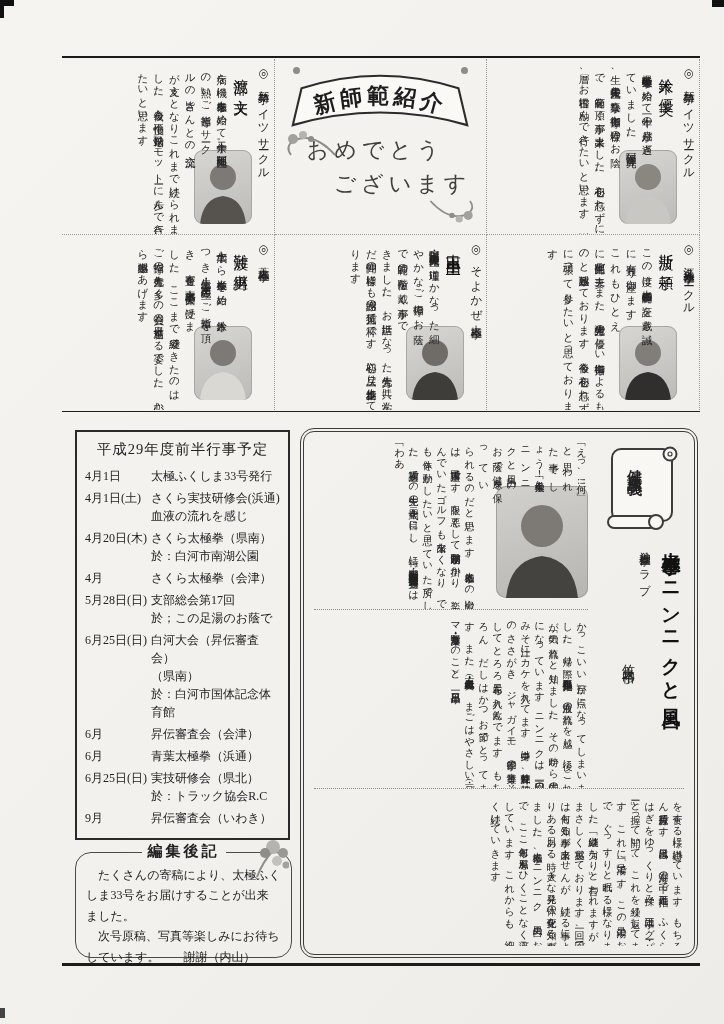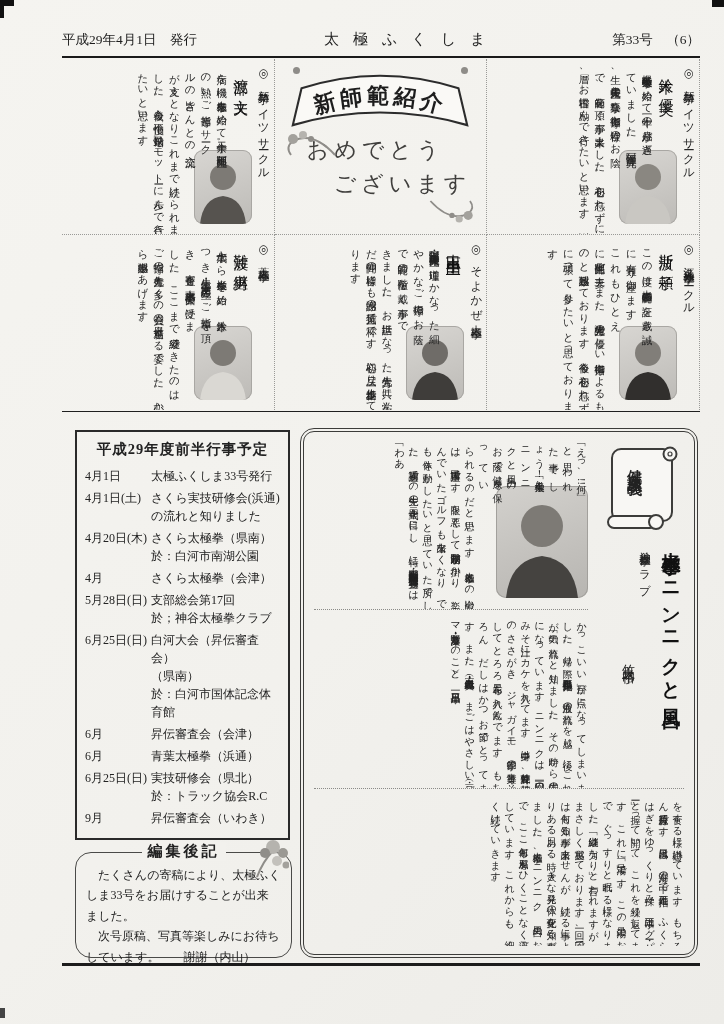--- a/index.html
+++ b/index.html
@@ -31,21 +31,21 @@
   .dot{position:absolute;width:7px;height:7px;border-radius:50%;background:#8e8c88;top:8px;}
   .banner-svg{display:block;margin:4px auto 0;}
   .congrats{font-size:22px;letter-spacing:5px;color:#3f3e3c;white-space:pre-line;
     line-height:1.55;margin-top:4px;padding-left:26px;}
   .flourish{position:absolute;color:#8f8d89;}
   
   .mid-rule{position:absolute;left:62px;top:411px;width:638px;border-top:1.5px solid #1f1f1f;}
   
   .sched{position:absolute;left:75px;top:430px;width:215px;height:410px;border:2px solid #2a2a2a;
     box-sizing:border-box;padding:8px 8px 4px;}
-  .sched-title{text-align:center;font-weight:bold;font-size:14.5px;letter-spacing:1px;margin-bottom:8px;}
+  .sched-title{text-align:center;font-weight:normal;font-size:14.5px;letter-spacing:1px;margin-bottom:8px;}
   .srow{display:flex;font-size:12px;line-height:1.5;margin-bottom:4px;}
   .sdate{width:66px;flex:none;}
   .sdesc{flex:1;white-space:pre-line;}
   
   .ednote{position:absolute;left:75px;top:852px;width:217px;height:106px;border:1.5px solid #4a4a48;
     border-radius:16px;box-sizing:border-box;padding:12px 10px 0;}
   .ed-title{position:absolute;top:-11px;left:50%;transform:translateX(-50%);
     background:#f2f1ed;padding:0 6px;font-size:15px;font-weight:bold;letter-spacing:3px;white-space:nowrap;}
   .ed-body{font-size:12px;line-height:1.7;white-space:pre-line;}
   .flower{position:absolute;top:-16px;right:2px;}
@@ -78,25 +78,20 @@
 </head>
 <body>
 
 <div class="page">
 
   <div class="mark" style="left:0;top:0;width:14px;height:6px;"></div>
   <div class="mark" style="left:0;top:0;width:4px;height:18px;"></div>
   <div class="mark" style="left:712px;top:0;width:12px;height:7px;"></div>
   <div class="mark" style="left:0;top:1008px;width:5px;height:10px;background:#444;"></div>
 
-  <div class="hdr">
-    <span>平成29年4月1日　発行</span>
-    <span class="ttl">太極ふくしま</span>
-    <span>第33号　（6）</span>
-  </div>
   <div class="hdr-rule"></div>
 
   <div class="grid">
 
     <div class="gcell row1 intro vtext">
       <div class="club">◎新舞子ハイツサークル</div>
       <div class="iwrap">
         <span class="photo"><svg width="58" height="74" viewBox="0 0 58 74">
               <circle cx="29" cy="27" r="13" fill="#7d7a75"></circle>
               <path d="M6,74 Q9,48 29,46 Q49,48 52,74 Z" fill="#56534f"></path>
@@ -185,35 +180,35 @@
 
   <div class="sched">
     <div class="sched-title">平成29年度前半行事予定</div>
     <div class="srow">
         <span class="sdate">4月1日</span>
         <span class="sdesc">太極ふくしま33号発行</span>
       </div>
     <div class="srow">
         <span class="sdate">4月1日(土)</span>
         <span class="sdesc">さくら実技研修会(浜通)
-の流れと知りました</span>
+血液の流れを感じ</span>
       </div>
     <div class="srow">
         <span class="sdate">4月20日(木)</span>
         <span class="sdesc">さくら太極拳（県南）
 於：白河市南湖公園</span>
       </div>
     <div class="srow">
         <span class="sdate">4月</span>
         <span class="sdesc">さくら太極拳（会津）</span>
       </div>
     <div class="srow">
         <span class="sdate">5月28日(日)</span>
         <span class="sdesc">支部総会第17回
-於；神谷太極拳クラブ</span>
+於；この足湯のお蔭で</span>
       </div>
     <div class="srow">
         <span class="sdate">6月25日(日)</span>
         <span class="sdesc">白河大会（昇伝審査会）
 （県南）
 於：白河市国体記念体育館</span>
       </div>
     <div class="srow">
         <span class="sdate">6月</span>
         <span class="sdesc">昇伝審査会（会津）</span>

